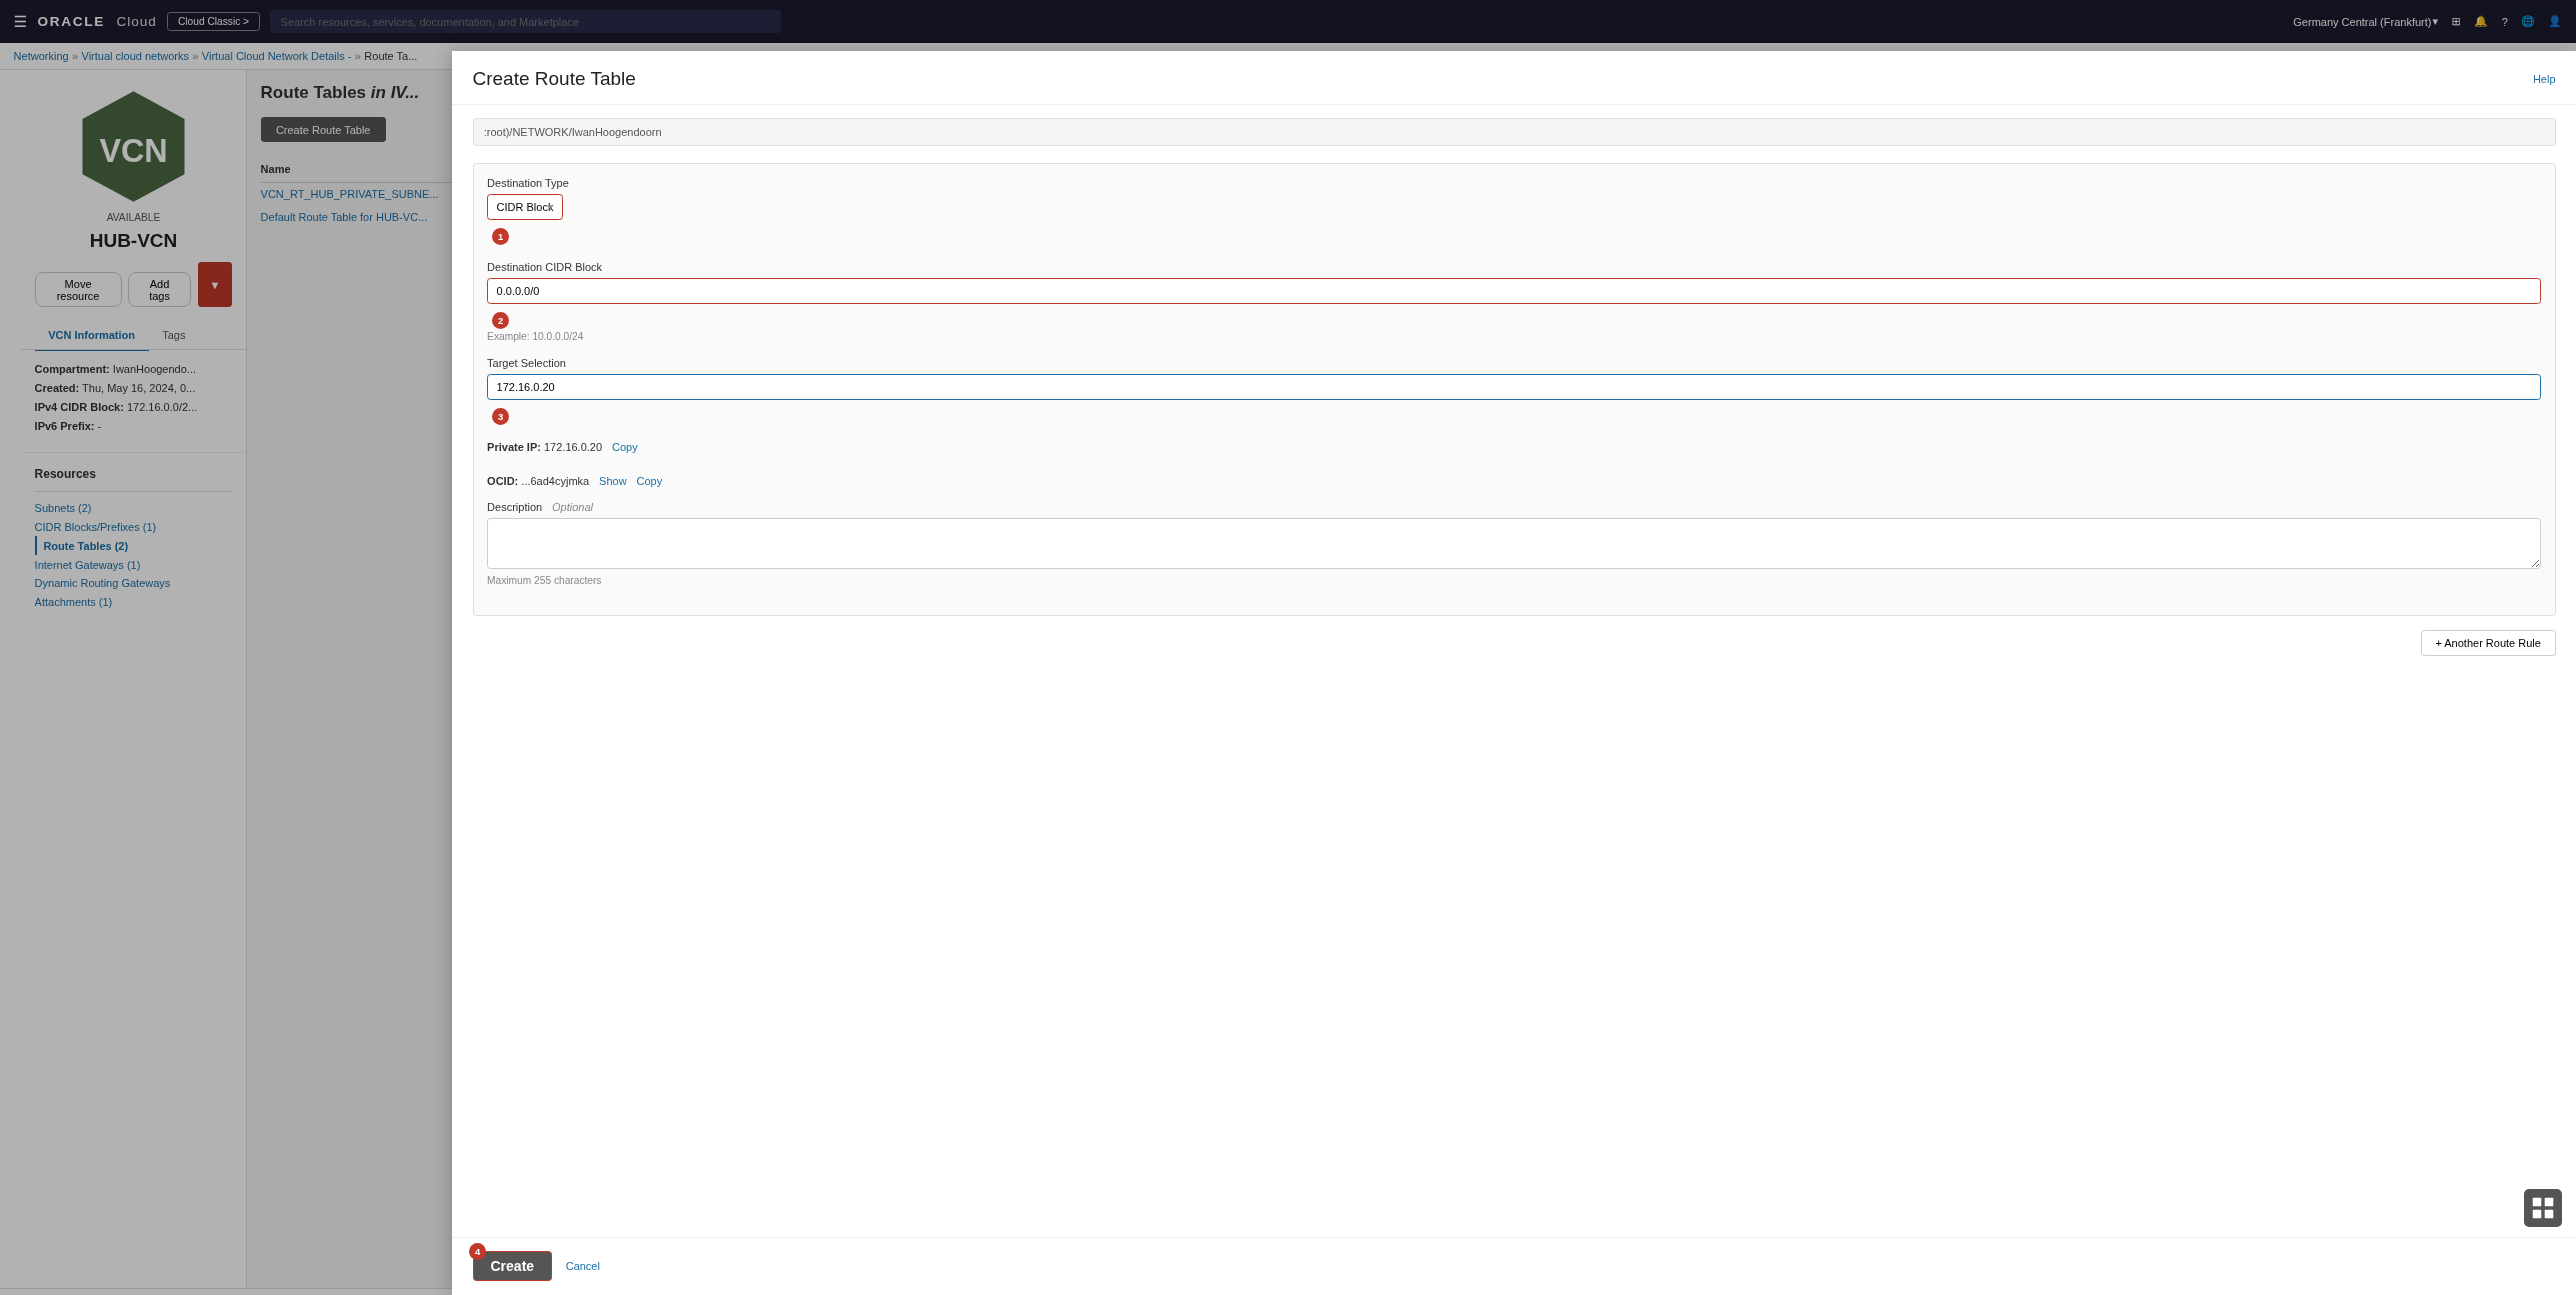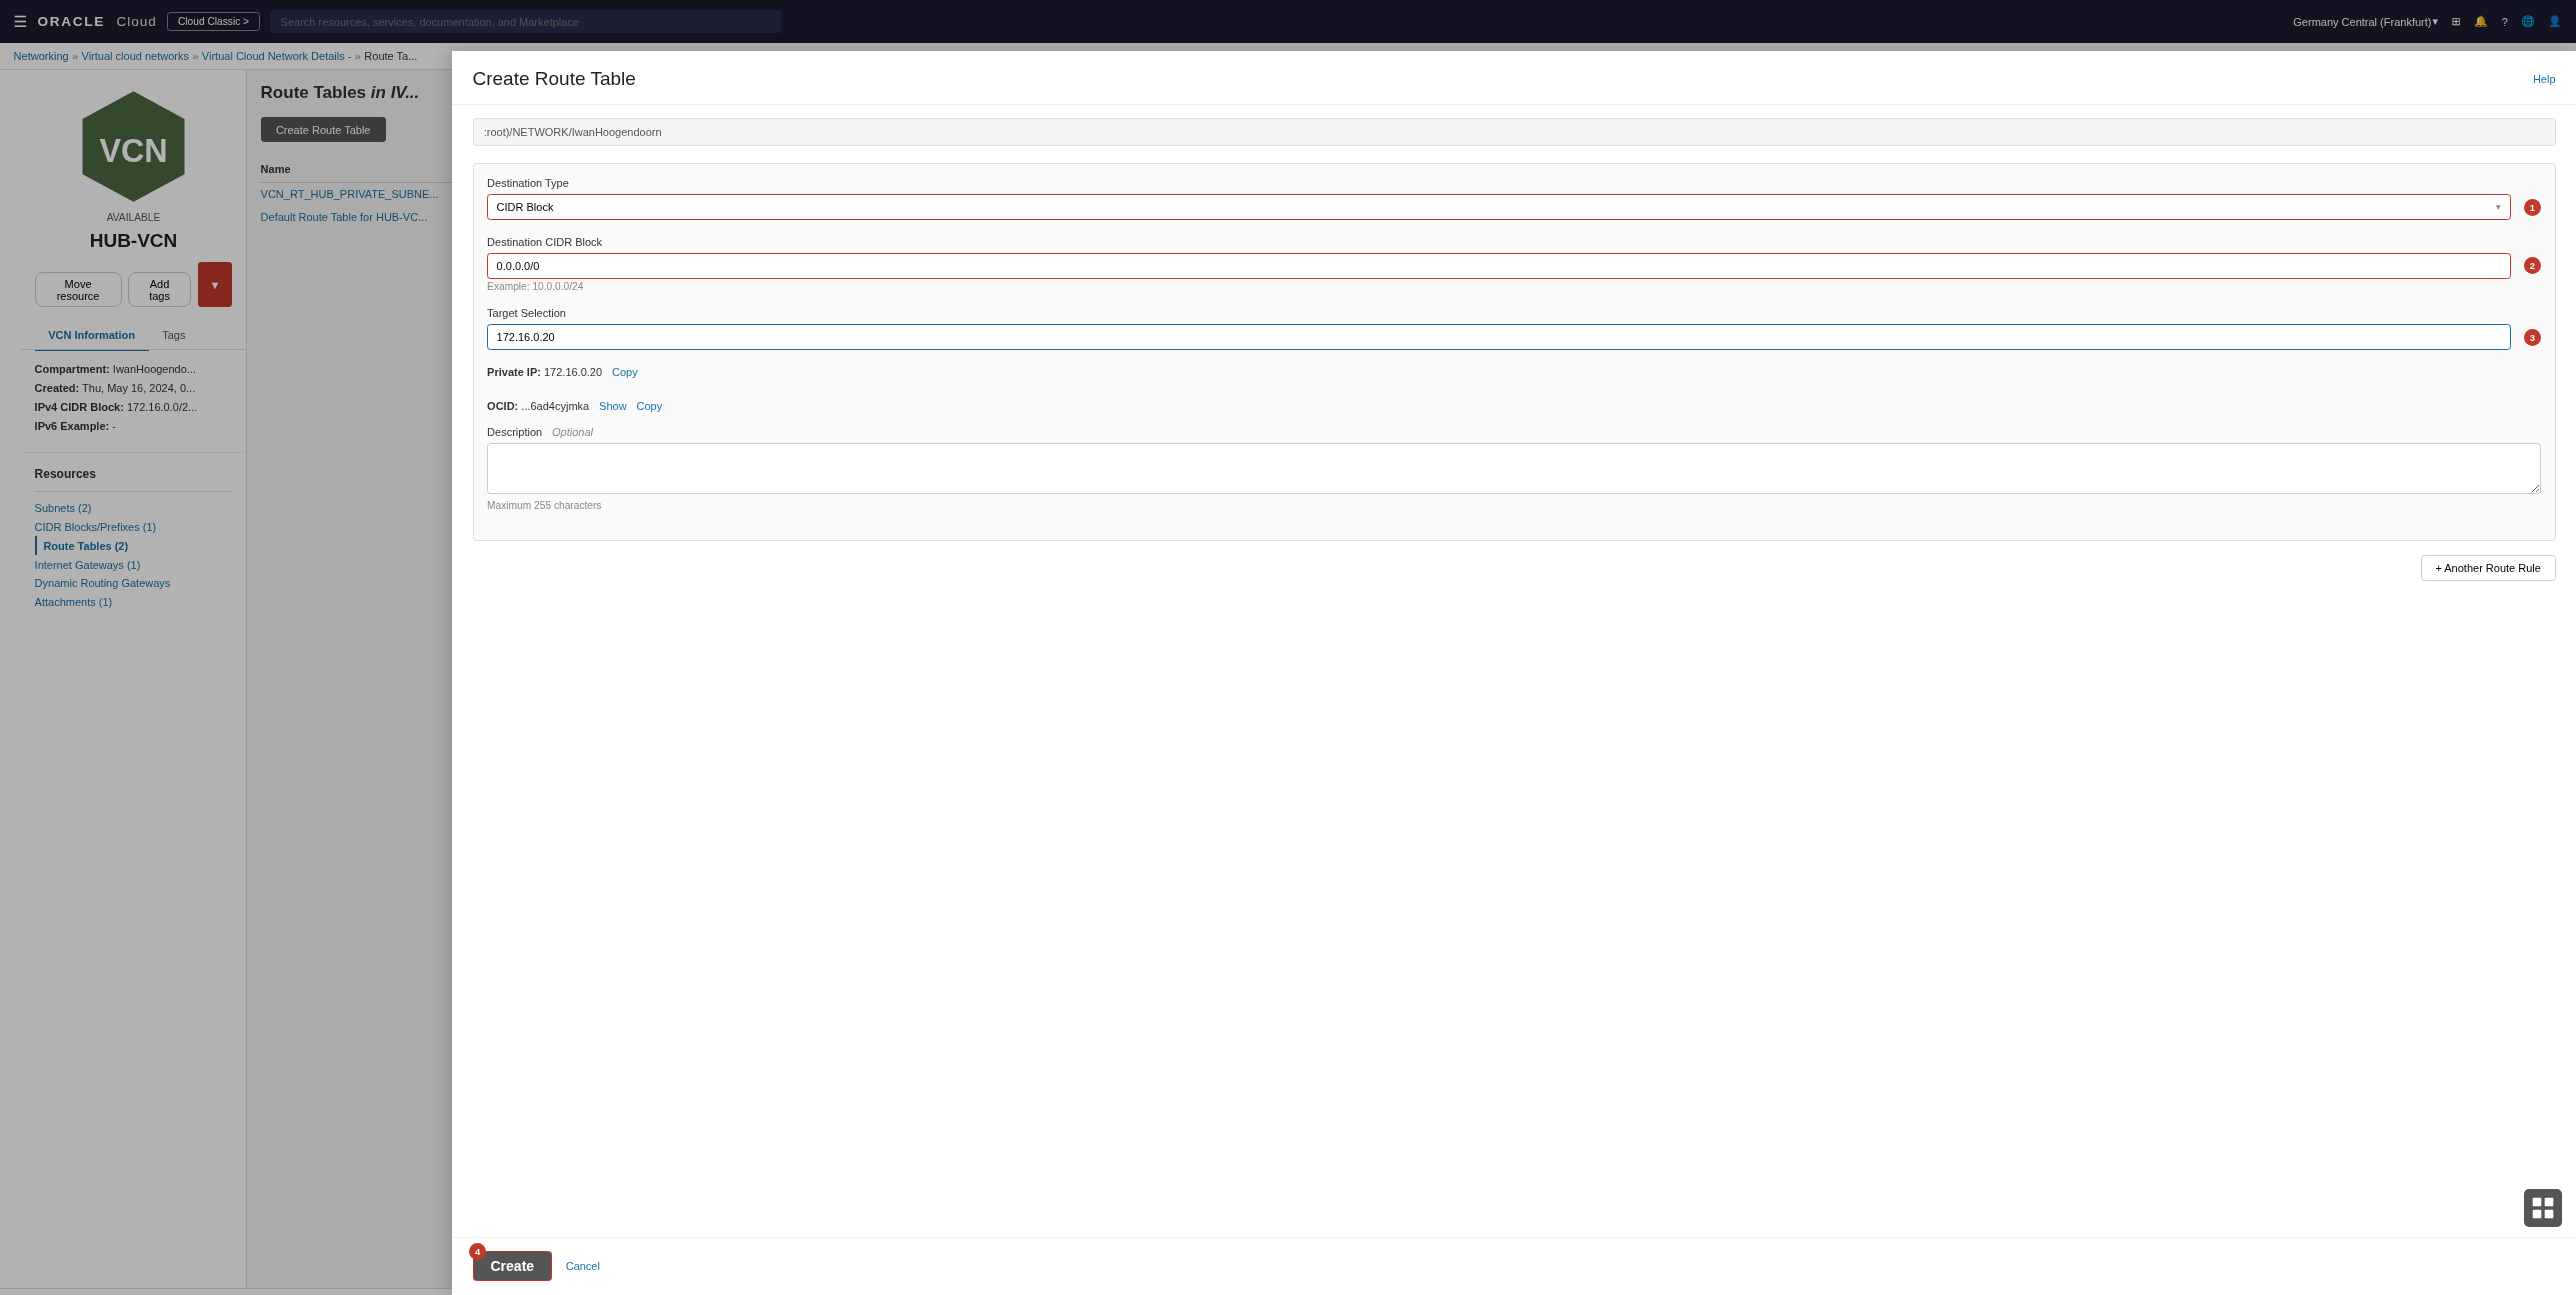--- a/index.html
+++ b/index.html
@@ -92,21 +92,21 @@
     .route-rule-card { border: 0.9px solid #ddd; border-radius: 3.4px; padding: 13.6px; background: #fafafa; margin-bottom: 13.6px; }
 
     
     .dialog-footer { padding: 13.6px 20.5px; border-top: 0.9px solid #eee; display: flex; align-items: center; gap: 13.6px; justify-content: space-between; }
     .footer-left { display: flex; align-items: center; gap: 13.6px; }
     .another-rule-btn { border: 0.9px solid #ccc; background: white; padding: 6px 13.6px; border-radius: 3.4px; font-size: 11px; cursor: pointer; }
     .create-btn { background: #555; border: 1.7px solid #c0392b; color: white; padding: 6px 17px; border-radius: 3.4px; font-size: 14px; cursor: pointer; font-weight: 600; }
     .cancel-link { color: #1a6fa8; font-size: 11px; text-decoration: none; cursor: pointer; }
 
     
-    .field-with-badge { position: relative; display: flex; align-items: center; gap: 8px; }
+    .field-with-badge { position: relative; display: flex; align-items: flex-start; gap: 8px; flex-direction: column; }
 
     
     .support-icon { position: fixed; bottom: 68px; right: 13.6px; width: 38px; height: 38px; background: #555; border-radius: 5.1px; display: flex; align-items: center; justify-content: center; color: white; font-size: 17px; z-index: 300; cursor: pointer; }
 
     .select-wrapper { position: relative; }
     .select-wrapper::after { content: '▼'; position: absolute; right: 8.5px; top: 50%; transform: translateY(-50%); font-size: 8.5px; color: #888; pointer-events: none; }
 
     
     .bottom-bar { background: white; border-top: 0.9px solid #ddd; padding: 5.1px 13.6px; font-size: 9.4px; color: #555; display: flex; gap: 20.5px; }
     .bottom-bar a { color: #1a6fa8; text-decoration: none; }
@@ -178,21 +178,21 @@
       <div class="vcn-detail-row">
         <strong>Compartment:</strong> <span>IwanHoogendo...</span>
       </div>
       <div class="vcn-detail-row">
         <strong>Created:</strong> <span>Thu, May 16, 2024, 0...</span>
       </div>
       <div class="vcn-detail-row">
         <strong>IPv4 CIDR Block:</strong> <span>172.16.0.0/2...</span>
       </div>
       <div class="vcn-detail-row">
-        <strong>IPv6 Example:</strong> <span>-</span>
+        <strong>IPv6 Prefix:</strong> <span>-</span>
       </div>
     </div>
 
     <div class="resources-section">
       <div class="resources-title">Resources</div>
       <div style="border-top:0.9px solid #ddd; margin-bottom:6.8px;"></div>
       <a href="#" class="resource-link">Subnets (2)</a>
       <a href="#" class="resource-link">CIDR Blocks/Prefixes (1)</a>
       <a href="#" class="resource-link active">Route Tables (2)</a>
       <a href="#" class="resource-link">Internet Gateways (1)</a>

